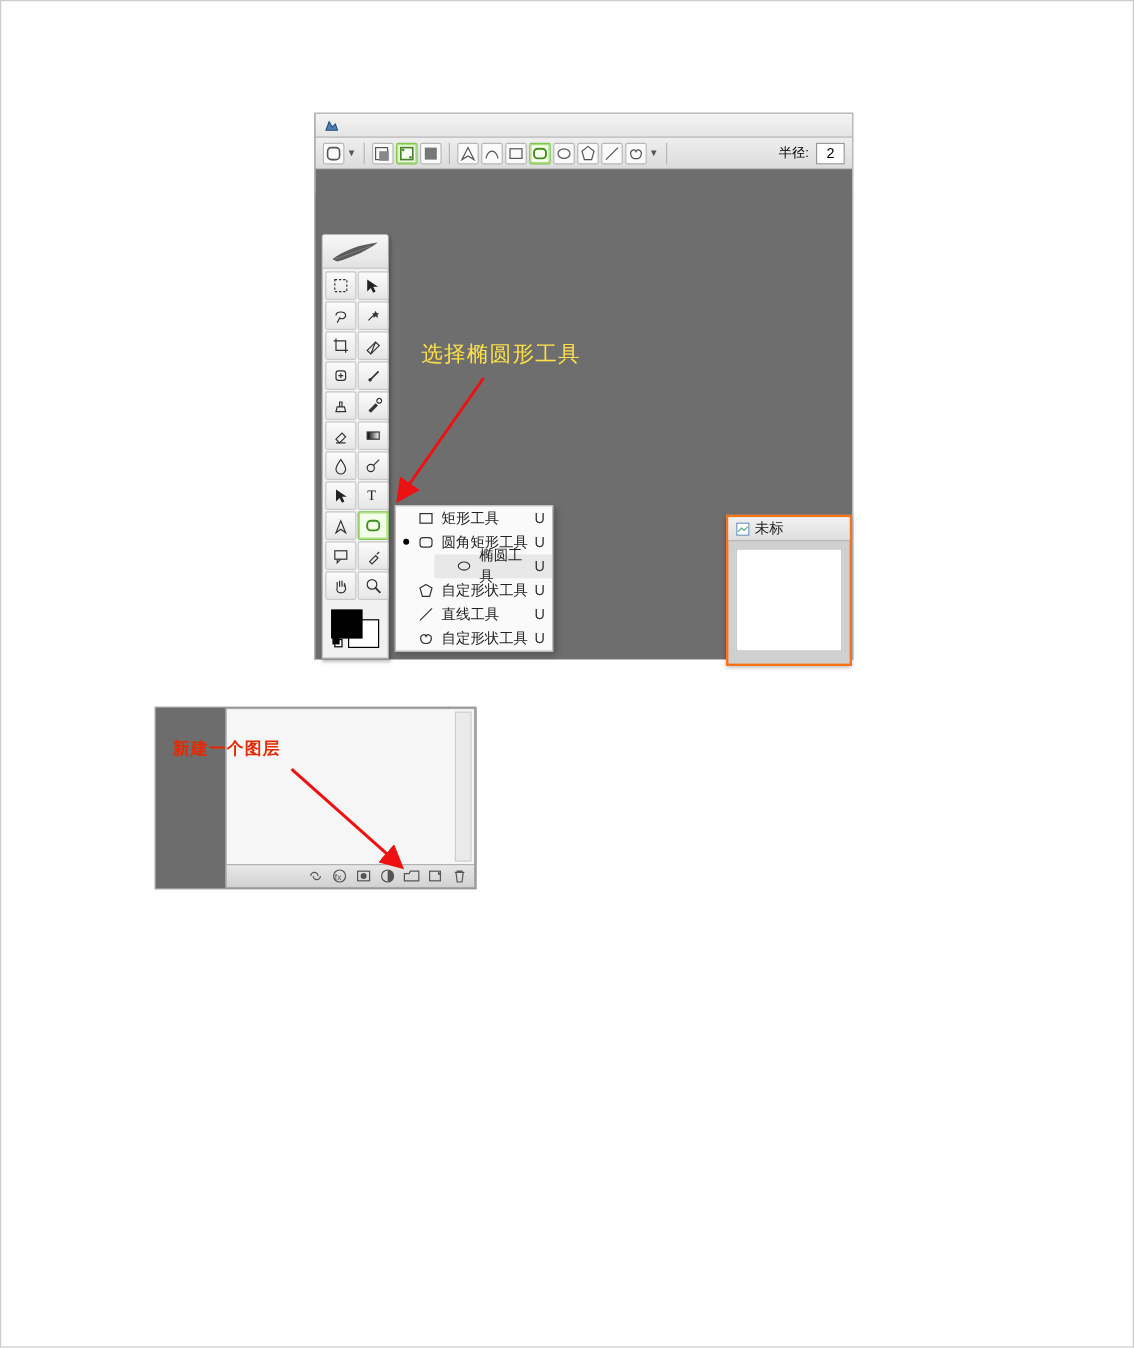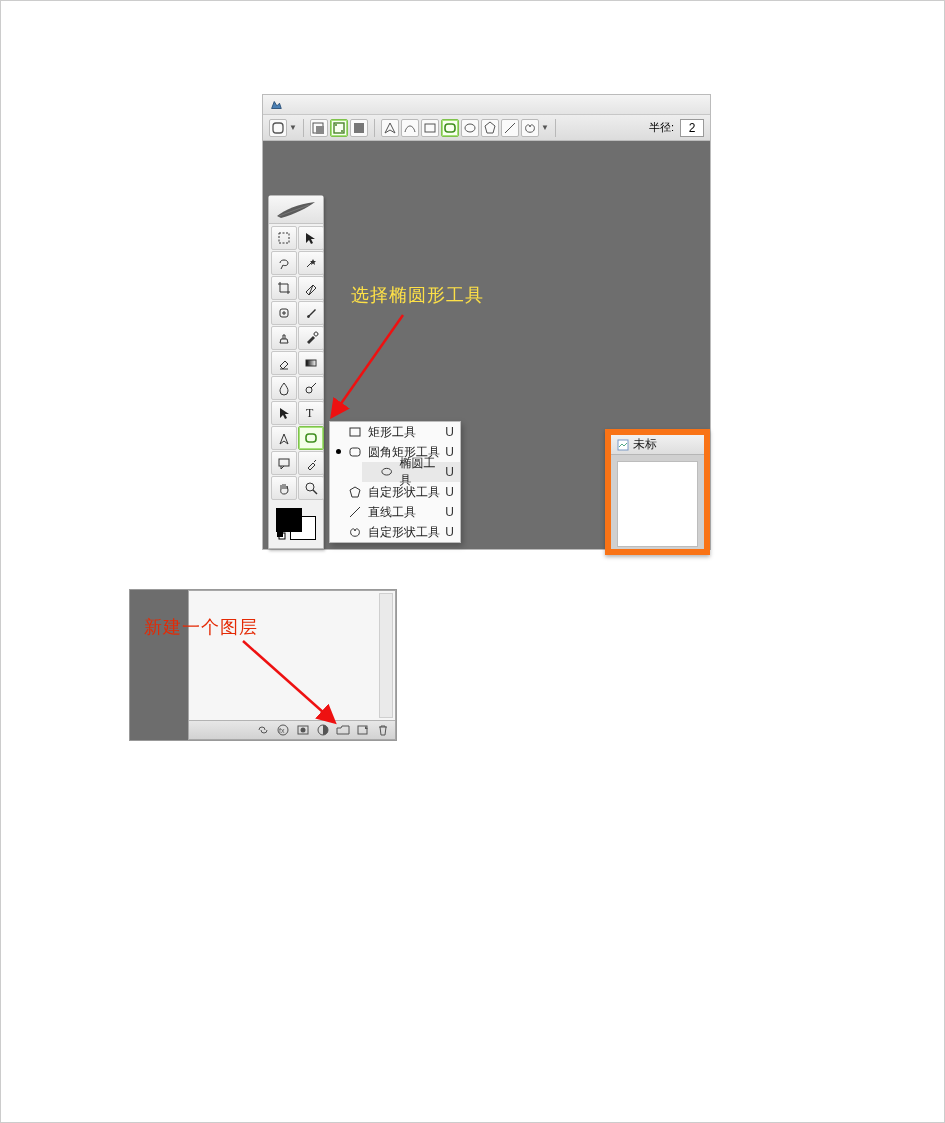--- a/index.html
+++ b/index.html
@@ -166,34 +166,34 @@
   .flyout-row .dot {
     position:absolute; left:6px; top:7px; width:5px;height:5px; background:#000; border-radius:50%;
   }
   .flyout-row .ico { width:14px; height:14px; margin-right:6px; display:flex;align-items:center;justify-content:center;}
   .flyout-row .shortcut { margin-left:auto; color:#333; }
 
   
   .anno-text {
     position: absolute;
     color: #e42a05;
-    font-size: 18px;
-    font-weight: 400;
+    font-size: 14px;
+    font-weight: 700;
     letter-spacing: 1px;
   }
 
   
   .docwin {
     position: absolute;
     right: 0px;
     top: 334px;
     width: 105px;
     height: 126px;
     background: #d0d0d0;
-    border: 6px solid #f97316;
+    border: 2px solid #f97316;
     box-shadow: 0 2px 4px rgba(0,0,0,.3);
   }
   .docwin-title {
     height: 20px;
     background: linear-gradient(#f1f1f1,#dedede);
     border-bottom:1px solid #b6b6b6;
     display:flex; align-items:center; padding:0 6px; font-size:12px; color:#222;
   }
   .docwin-body {
     margin:6px; background:#fff; height:86px; border:1px solid #bcbcbc;

